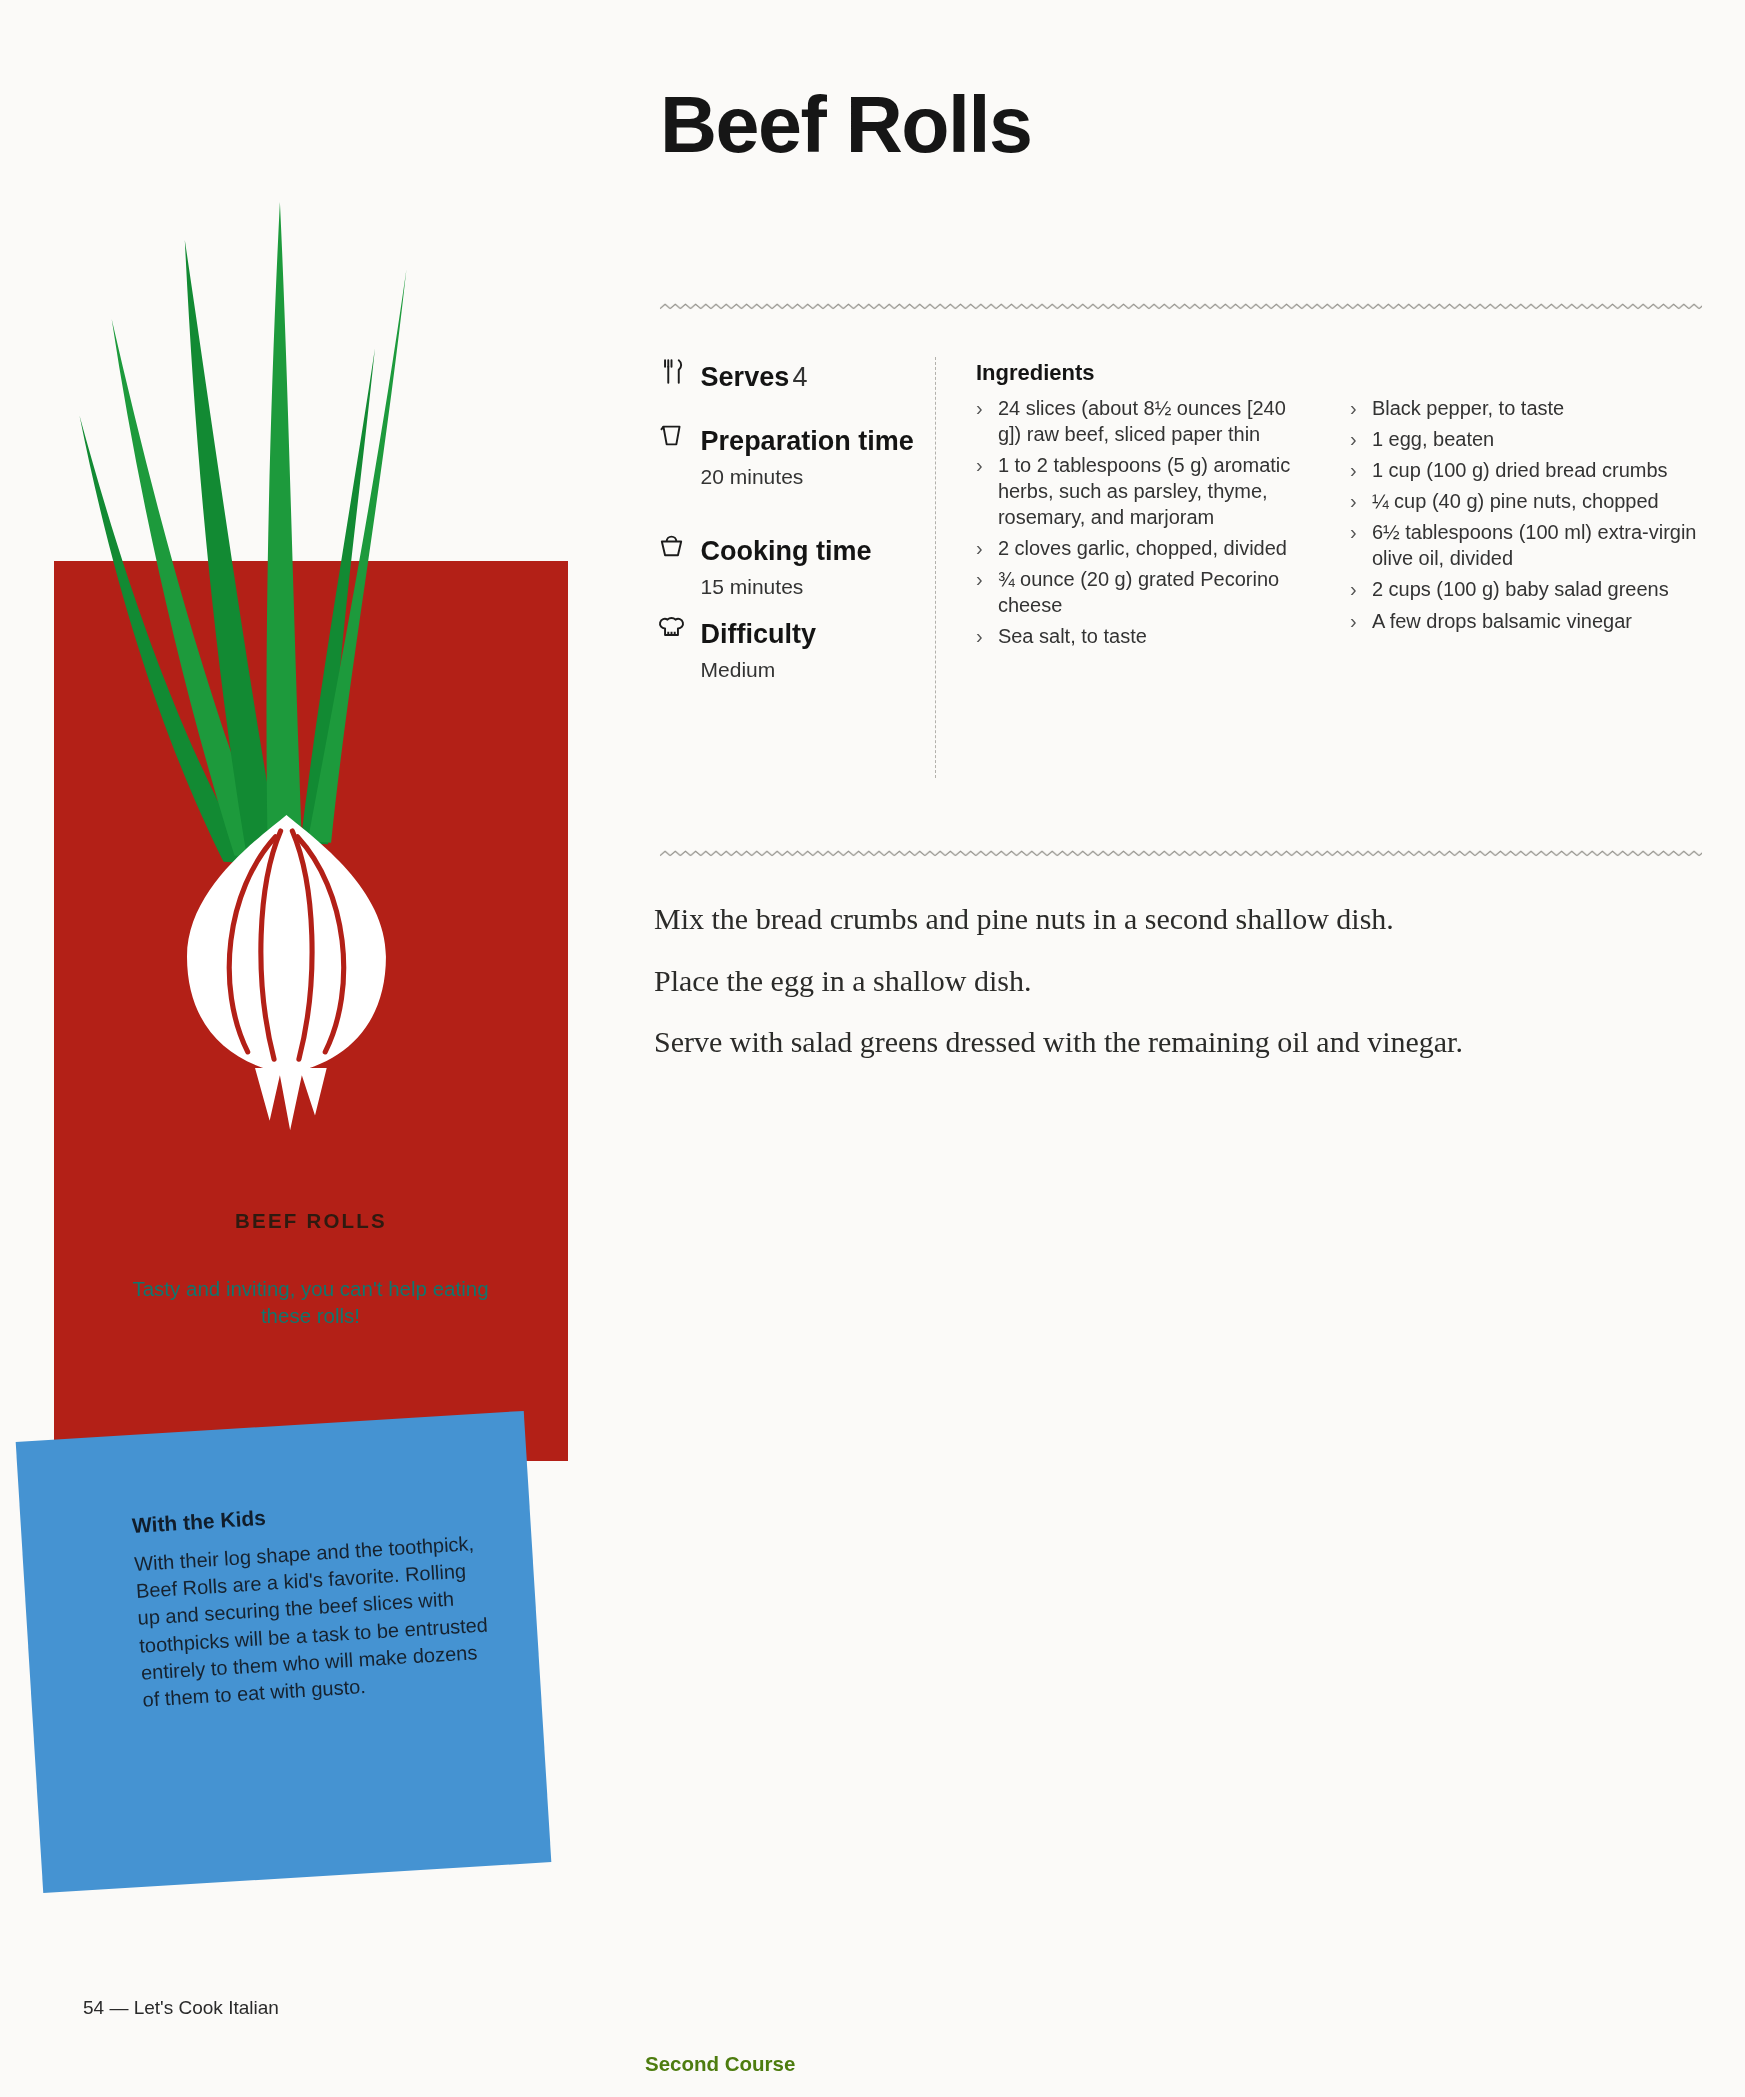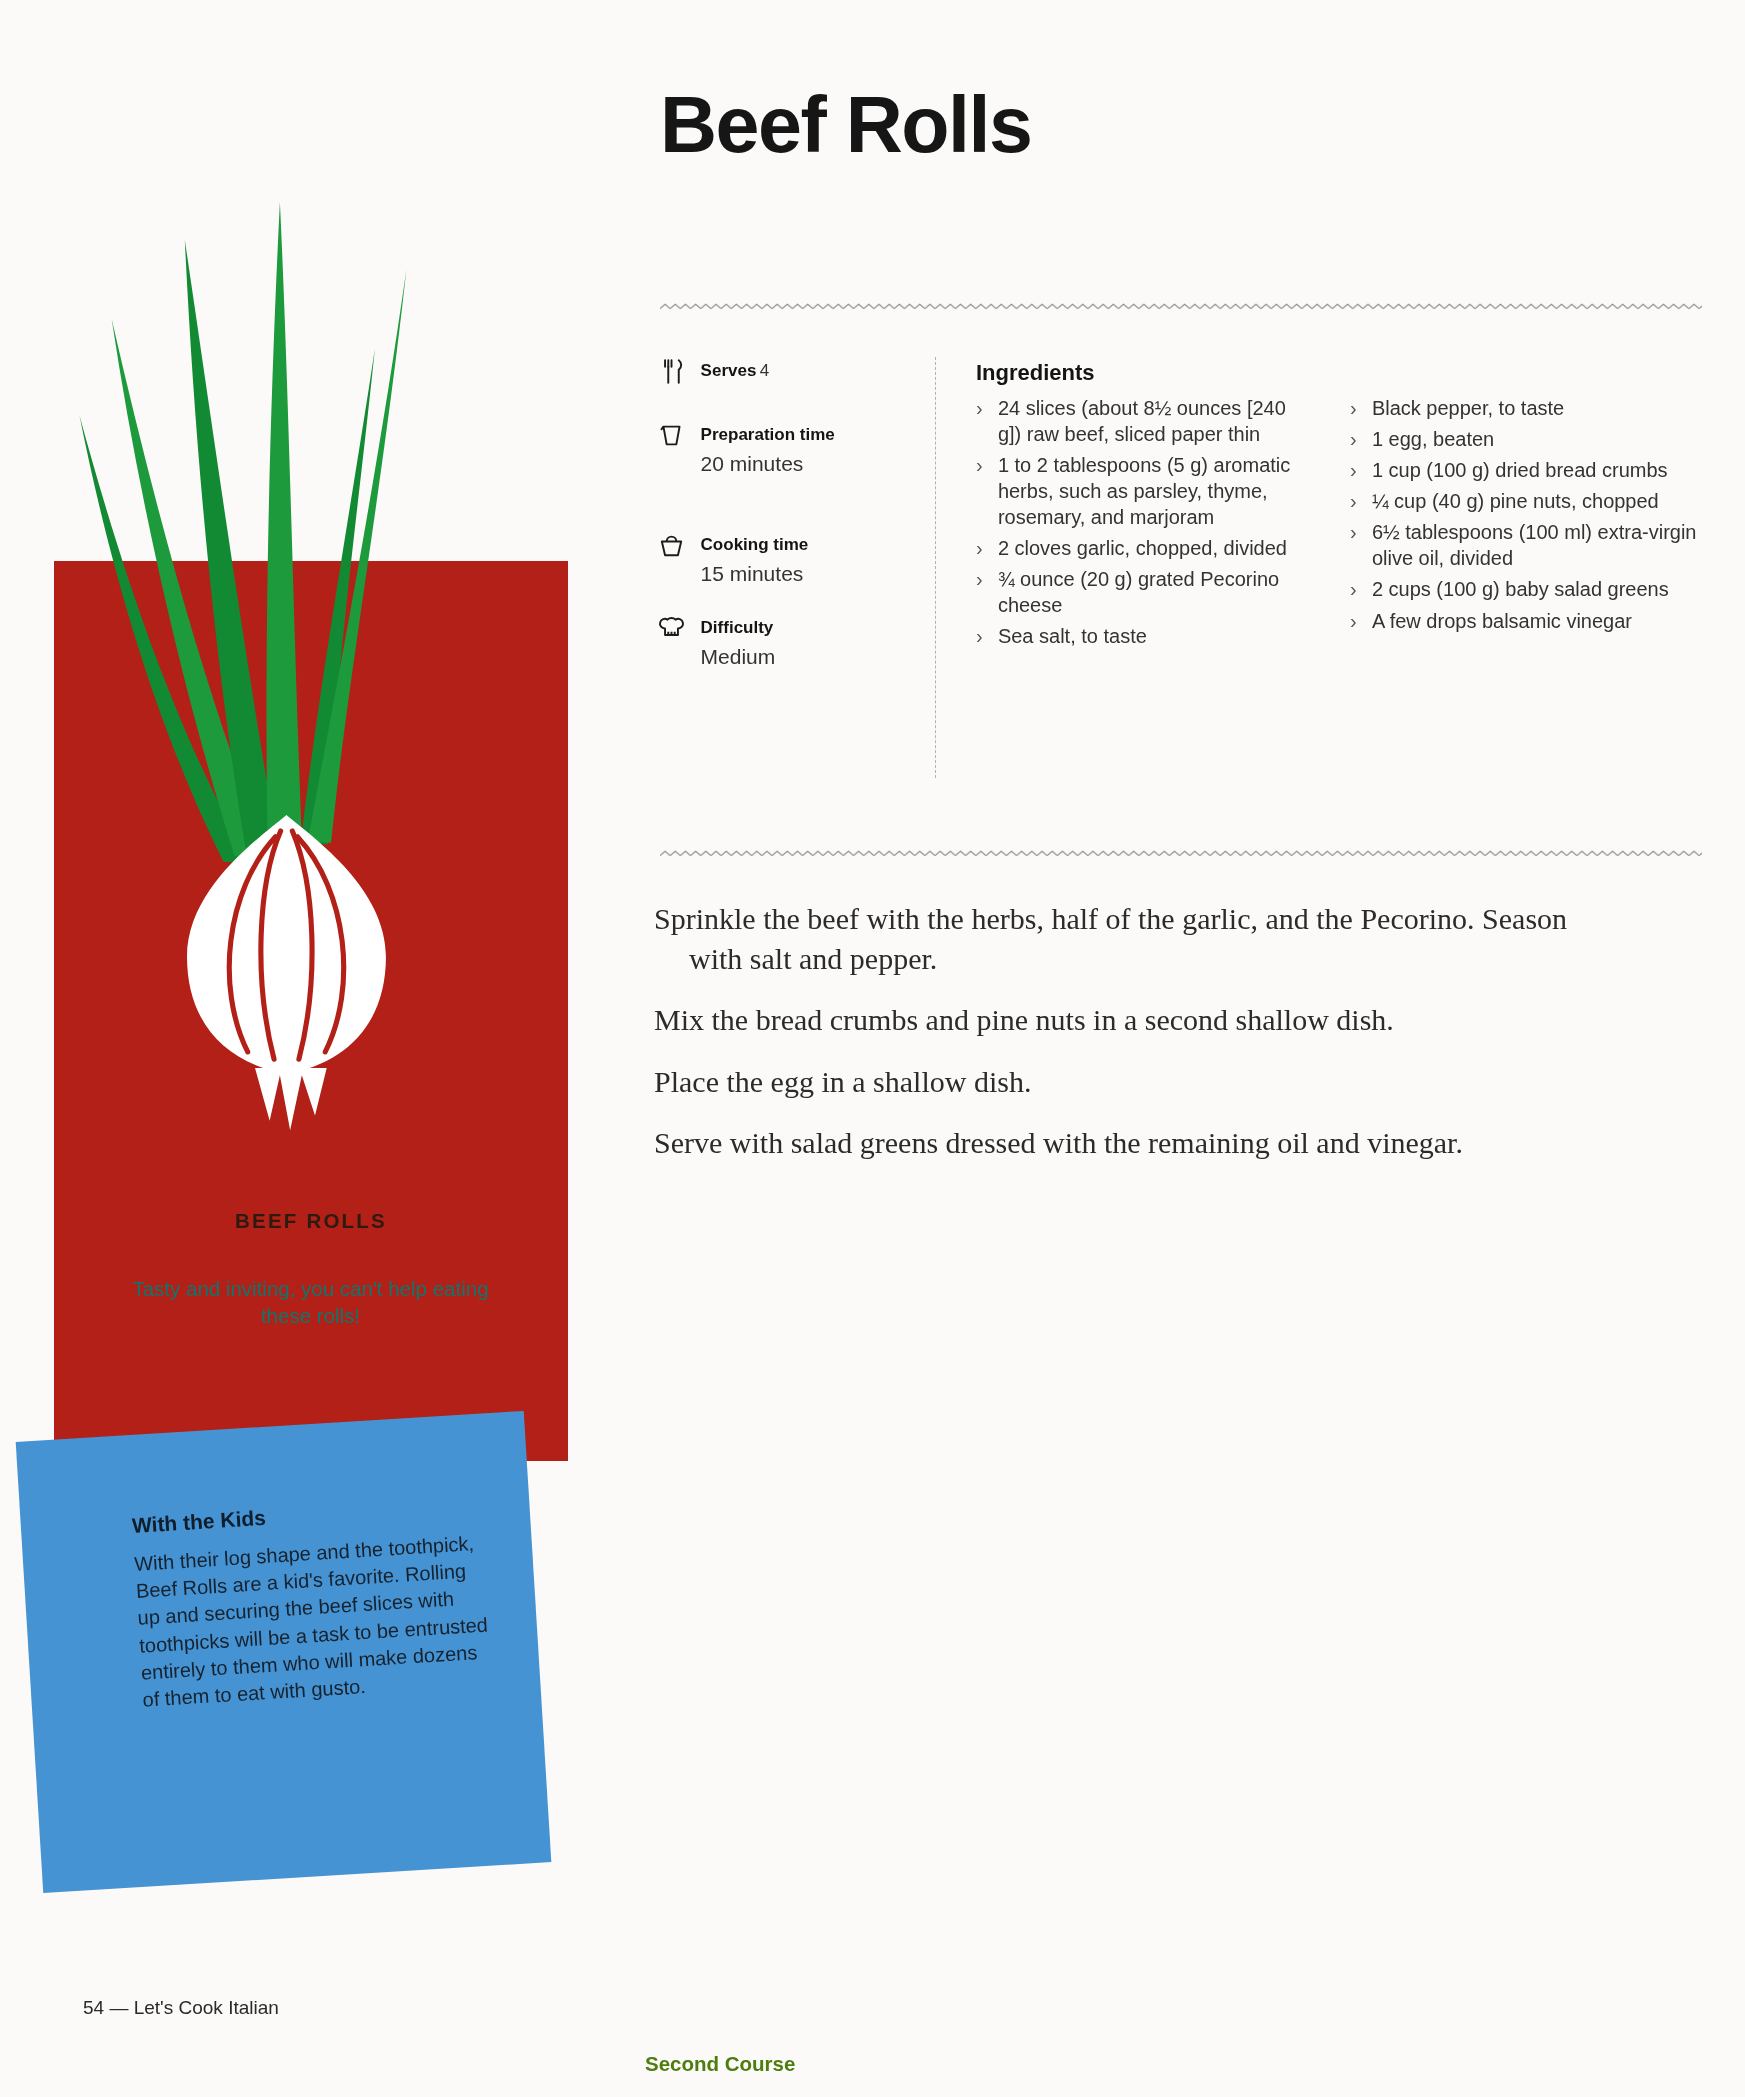--- a/index.html
+++ b/index.html
@@ -14,21 +14,21 @@
     position:absolute;left:660px;top:79px;
     font-size:79px;font-weight:800;letter-spacing:-1.5px;color:#161616;
   }
   
   .wavy{position:absolute;left:657px;width:1048px;height:10.2px;}
   .wavy-1{top:302px;}
   .wavy-2{top:849px;}
   
   .meta-row{position:absolute;left:657px;display:flex;gap:14.6px;align-items:flex-start;}
   .meta-icon{width:29px;height:29px;flex:0 0 29px;margin-top:-2.9px;}
-  .meta-label{font-weight:700;font-size:17px;color:#141414;line-height:1.3;}
+  .meta-label{font-weight:700;font-size:27px;color:#141414;line-height:1.3;}
   .meta-value{font-size:21px;color:#333;line-height:1.3;margin-top:4.4px;}
   .meta-inline-value{font-weight:400;color:#333;}
   .row-serves{top:360px;}
   .row-prep{top:424px;}
   .row-cook{top:521px;margin-top:13px;}
   .row-diff{top:617px;}
   
   .v-divider{
     position:absolute;left:935px;top:357px;height:421px;width:0;
     border-left:1.5px dashed #b3b1ac;
@@ -223,21 +223,20 @@
     </div>
 
     <div class="ing-item">
       <span class="ing-bullet">›</span>
       <span class="ing-text">A few drops balsamic vinegar</span>
     </div>
   </div>
 
 <div class="instructions">
 
-    <p>Sprinkle the beef with the herbs, half of the garlic, and the Pecorino. Season with salt and pepper.</p>
 
     <p>Mix the bread crumbs and pine nuts in a second shallow dish.</p>
 
     <p>Place the egg in a shallow dish.</p>
 
 
 
     <p>Serve with salad greens dressed with the remaining oil and vinegar.</p>
   </div>
 

